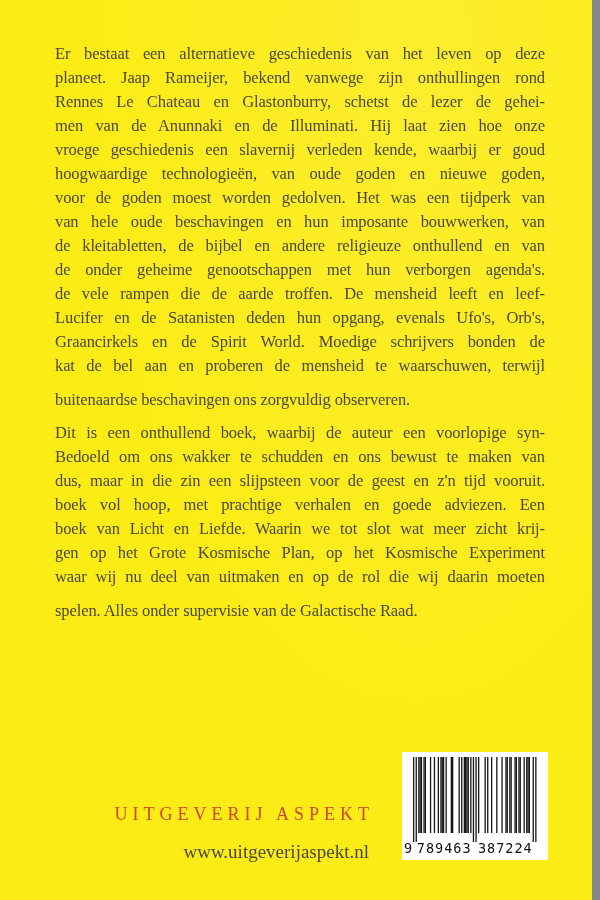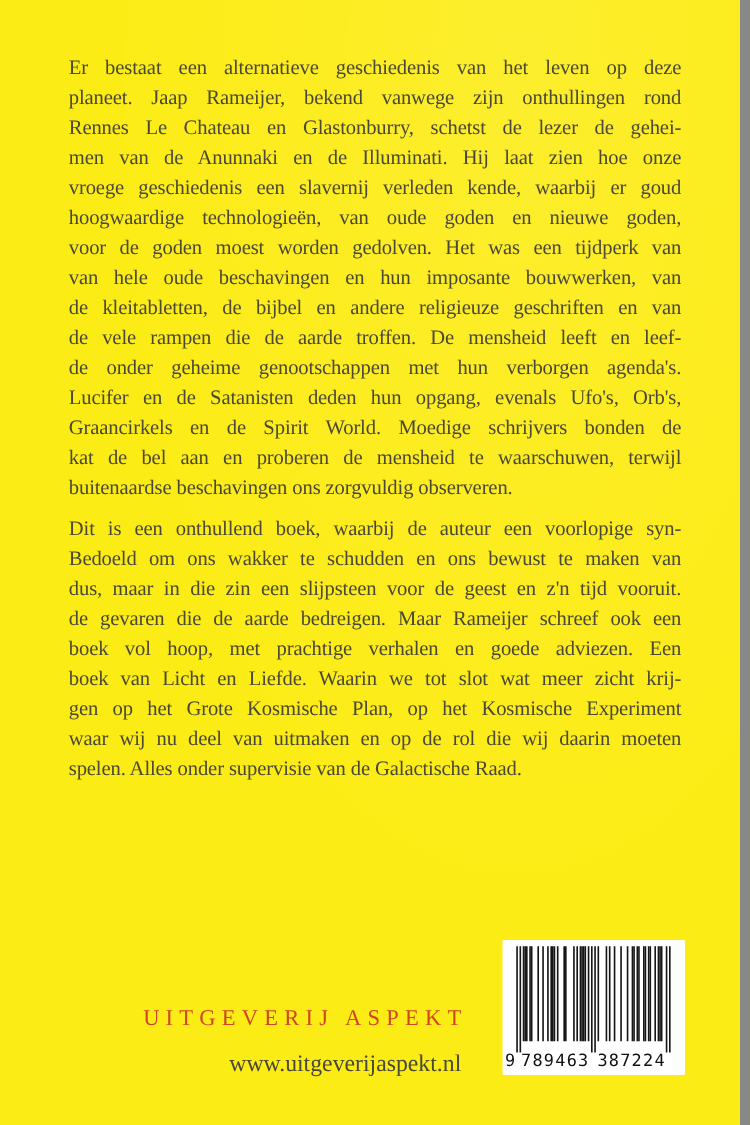--- a/index.html
+++ b/index.html
@@ -9,21 +9,21 @@
     background-image:radial-gradient(ellipse at 70% 8%, rgba(255,255,255,0.10), rgba(255,255,255,0) 55%);
     font-family:"Liberation Serif", serif;
   }
   .blurb{
     position:absolute;left:55px;top:42px;width:490px;
     color:#4a4836;font-size:16.5px;line-height:24px;letter-spacing:-0.1px;
   }
   .paragraph{margin:0;}
   .paragraph + .paragraph{margin-top:9px;}
   .line{text-align:justify;text-align-last:justify;white-space:normal;}
-  .line.last{text-align-last:left;}
+  .line.last{text-align-last:left;margin-top:10px;}
   .publisher{
     position:absolute;right:223px;top:802px;text-align:right;
   }
   .publisher-name{
     color:#cf4626;font-size:18px;font-weight:normal;letter-spacing:5px;
     line-height:25px;white-space:nowrap;margin-right:-5px;
   }
   .publisher-site{
     color:#4a4836;font-size:19px;line-height:23px;white-space:nowrap;margin-top:13px;
   }
@@ -45,33 +45,32 @@
   <div class="blurb" id="blurb">
       <div class="paragraph">
         <div class="line">Er bestaat een alternatieve geschiedenis van het leven op deze</div>
         <div class="line">planeet. Jaap Rameijer, bekend vanwege zijn onthullingen rond</div>
         <div class="line">Rennes Le Chateau en Glastonburry, schetst de lezer de gehei-</div>
         <div class="line">men van de Anunnaki en de Illuminati. Hij laat zien hoe onze</div>
         <div class="line">vroege geschiedenis een slavernij verleden kende, waarbij er goud</div>
         <div class="line">hoogwaardige technologieën, van oude goden en nieuwe goden,</div>
         <div class="line">voor de goden moest worden gedolven. Het was een tijdperk van</div>
         <div class="line">van hele oude beschavingen en hun imposante bouwwerken, van</div>
-        <div class="line">de kleitabletten, de bijbel en andere religieuze geschriften en van</div>
+        <div class="line">de kleitabletten, de bijbel en andere religieuze onthullend en van</div>
+        <div class="line">de onder geheime genootschappen met hun verborgen agenda's.</div>
         <div class="line">de vele rampen die de aarde troffen. De mensheid leeft en leef-</div>
-        <div class="line">de onder geheime genootschappen met hun verborgen agenda's.</div>
         <div class="line">Lucifer en de Satanisten deden hun opgang, evenals Ufo's, Orb's,</div>
         <div class="line">Graancirkels en de Spirit World. Moedige schrijvers bonden de</div>
         <div class="line">kat de bel aan en proberen de mensheid te waarschuwen, terwijl</div>
         <div class="line last">buitenaardse beschavingen ons zorgvuldig observeren.</div>
       </div>
       <div class="paragraph">
         <div class="line">Dit is een onthullend boek, waarbij de auteur een voorlopige syn-</div>
         <div class="line">Bedoeld om ons wakker te schudden en ons bewust te maken van</div>
         <div class="line">dus, maar in die zin een slijpsteen voor de geest en z'n tijd vooruit.</div>
-        <div class="line">de gevaren die de aarde bedreigen. Maar Rameijer schreef ook een</div>
         <div class="line">boek vol hoop, met prachtige verhalen en goede adviezen. Een</div>
         <div class="line">boek van Licht en Liefde. Waarin we tot slot wat meer zicht krij-</div>
         <div class="line">gen op het Grote Kosmische Plan, op het Kosmische Experiment</div>
         <div class="line">waar wij nu deel van uitmaken en op de rol die wij daarin moeten</div>
         <div class="line last">spelen. Alles onder supervisie van de Galactische Raad.</div>
       </div>
     </div>
 
   <div class="publisher">
     <div class="publisher-name">UITGEVERIJ ASPEKT</div>

